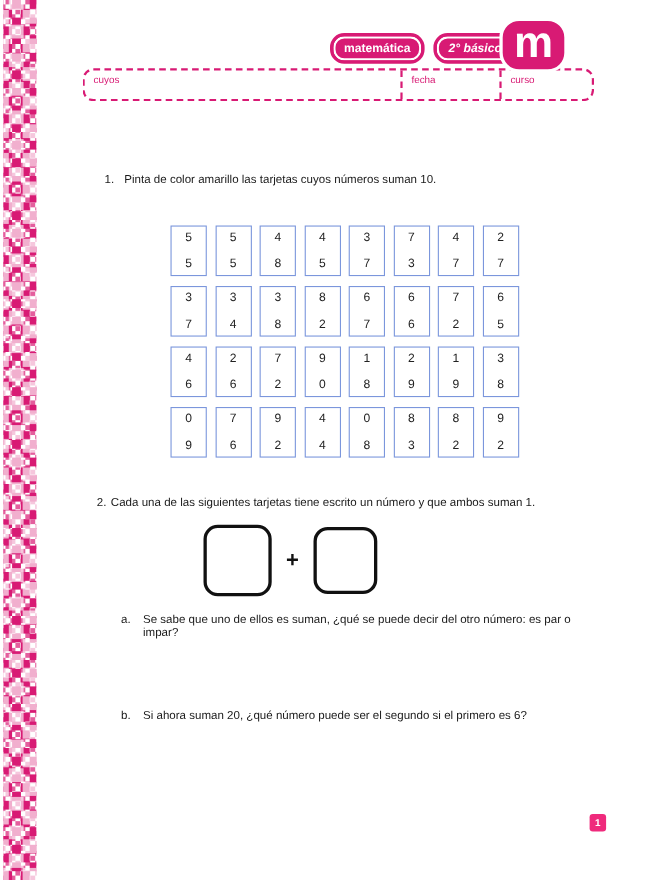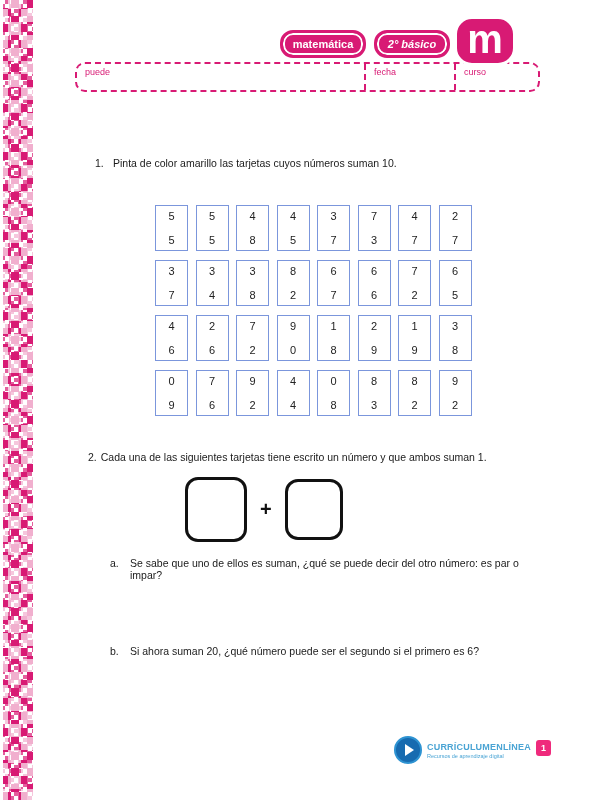--- a/index.html
+++ b/index.html
@@ -15,21 +15,21 @@
       conic-gradient(#d81a74 0 25%, transparent 0 50%, #d81a74 0 75%, transparent 0),
       conic-gradient(rgba(216,26,116,.7) 0 25%, transparent 0 50%, rgba(216,26,116,.7) 0 75%, transparent 0);
     background-size:26px 26px,16px 16px,9px 9px;
     background-position:5px 9px,0 0,2px 4px;
   }
   
   .pill{
     position:absolute;height:22px;border-radius:13px;background:#d81a74;
     border:3px solid #d81a74;box-shadow:inset 0 0 0 2px #fff;
     color:#fff;font-weight:bold;font-size:11px;
-    display:flex;align-items:center;justify-content:center;z-index:4;
+    display:flex;align-items:center;justify-content:center;z-index:4;margin-left:20px;
   }
   .pill-subject{left:280px;top:30px;width:80px;}
   .pill-grade{left:374px;top:30px;width:70px;font-style:italic;}
   .logo-m{
     position:absolute;left:454px;top:16px;width:62px;height:50px;
     background:#d81a74;border:3px solid #fff;border-radius:18px;z-index:5;
     display:flex;align-items:center;justify-content:center;
     color:#fff;font-weight:bold;font-size:40px;line-height:1;padding-bottom:4px;box-sizing:border-box;
   }
   
@@ -106,21 +106,21 @@
   </div>
   <div class="pill pill-grade">
     <span>2° básico</span>
   </div>
   <div class="logo-m">
     <span>m</span>
   </div>
 
   <div class="form-box">
     <div class="form-field ff-name">
-      <span>puede</span>
+      <span>cuyos</span>
     </div>
     <div class="form-field ff-date">
       <span>fecha</span>
     </div>
     <div class="form-field ff-course">
       <span>curso</span>
     </div>
   </div>
 
 
@@ -274,26 +274,17 @@
   <div class="question qa">
     <span class="q-label">a.</span>
     <span class="q-text">Se sabe que uno de ellos es suman, ¿qué se puede decir del otro número: es par o impar?</span>
   </div>
 
   <div class="question qb">
     <span class="q-label">b.</span>
     <span class="q-text">Si ahora suman 20, ¿qué número puede ser el segundo si el primero es 6?</span>
   </div>
 
-  <div class="footer-logo">
-    <div class="logo-circle">
-      <div class="play-triangle"></div>
-    </div>
-    <div class="logo-textblock">
-      <span class="logo-name">CURRÍCULUMENLÍNEA</span>
-      <span class="logo-tagline">Recursos de aprendizaje digital</span>
-    </div>
-  </div>
   <div class="page-badge">
     <span>1</span>
   </div>
 
 </div>
 
 </body></html>

